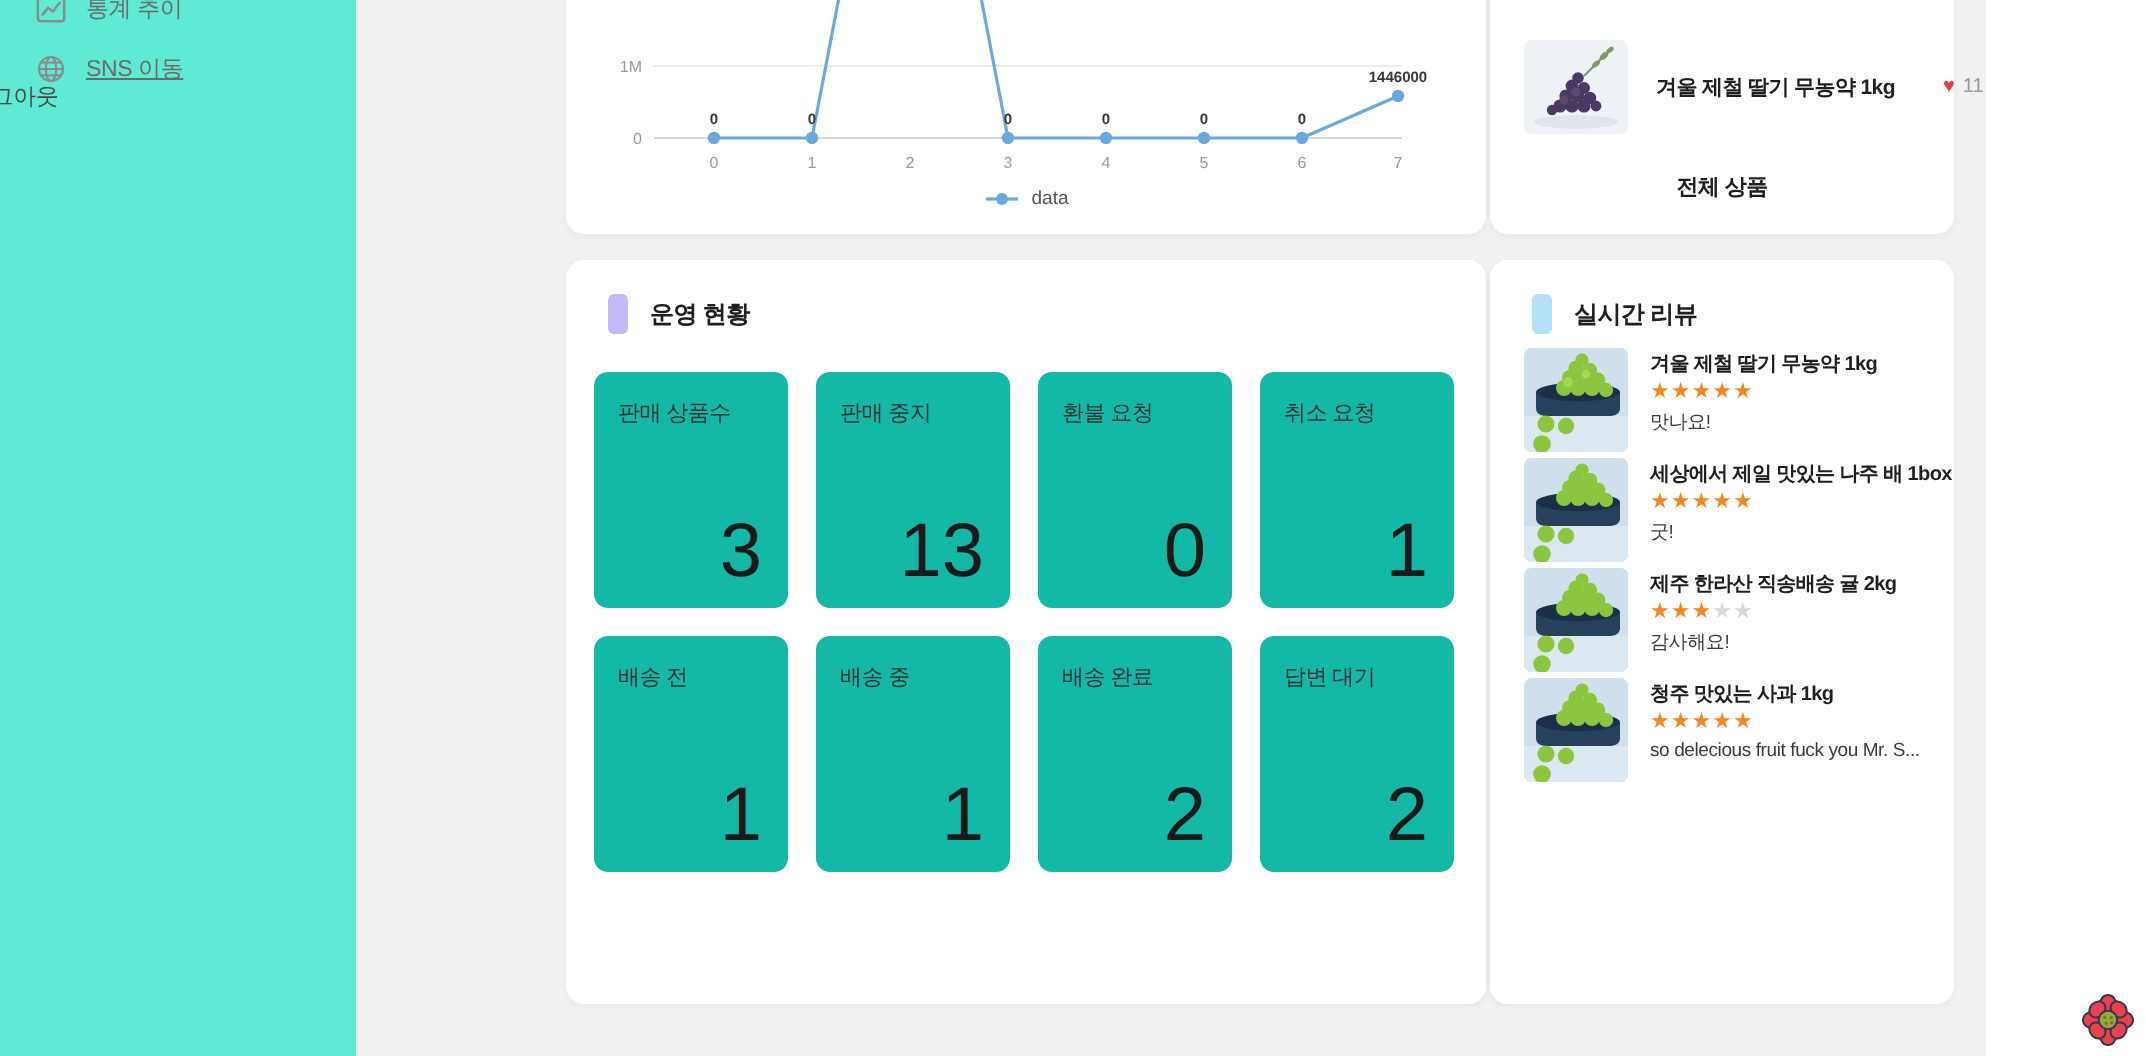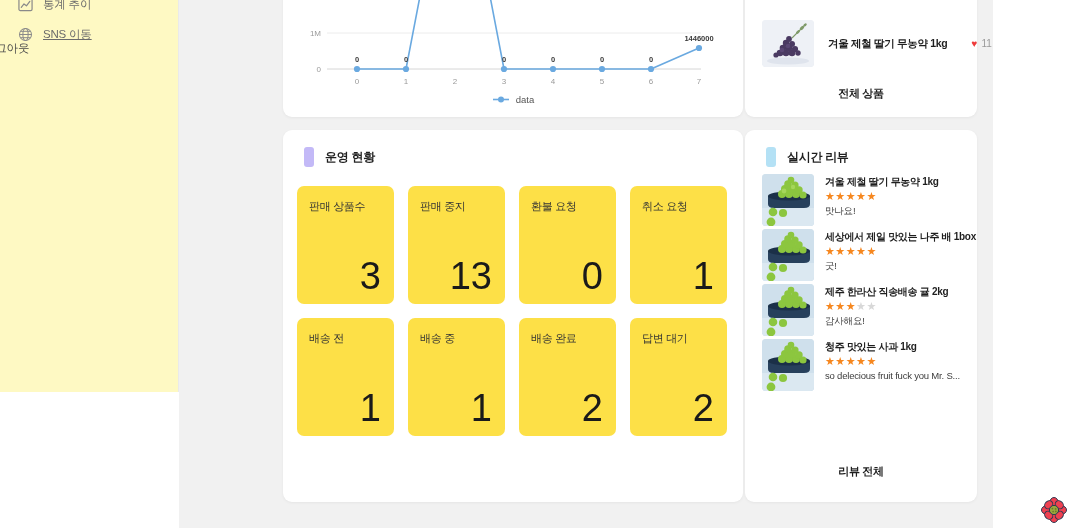--- a/index.html
+++ b/index.html
@@ -7,22 +7,22 @@
     width: 1073px; height: 528px;
     overflow: hidden;
     font-family: "Liberation Sans", "DejaVu Sans", sans-serif;
     background: #ffffff;
   }
   #app { position: relative; width: 1073px; height: 528px; }
 
   
   #sidebar {
     position: absolute; left: 0; top: 0;
-    width: 179px; height: 392px;
-    background: #fef9c3;
+    width: 179px; height: 528px;
+    background: #5eead4;
     border-right: 1px solid #eaeaea;
   }
   .nav-item {
     display: flex; align-items: center; gap: 10px;
     padding: 0 18px;
     height: 26px;
     color: #6b6b6b; font-size: 11.5px;
   }
   .nav-icon {
     width: 15px; height: 15px;
@@ -77,21 +77,21 @@
   .stat-grid {
     position: absolute; left: 14px; top: 56px;
     width: 432px;
     display: grid;
     grid-template-columns: repeat(4, 97px);
     grid-auto-rows: 118px;
     gap: 14px 14px;
     justify-content: start;
   }
   .stat-cell {
-    background: #fde047;
+    background: #14b8a6;
     border-radius: 7px;
     position: relative;
   }
   .stat-label {
     position: absolute; left: 12px; top: 13px;
     font-size: 11px; color: #333; letter-spacing: -0.3px; white-space: nowrap;
   }
   .stat-value {
     position: absolute; right: 13px; bottom: 9px;
     font-size: 38px; color: #1a1a1a; font-weight: 300; line-height: 1;
@@ -450,21 +450,20 @@
           </div>
           <div class="review-body">
             <div class="review-title">청주 맛있는 사과 1kg</div>
             <div class="stars"><span class="star-on">★★★★★</span></div>
             <div class="review-text">so delecious fruit fuck you Mr. S...</div>
           </div>
         </div>
 
       </div>
 
-      <div class="card-link" style="top:334px;">리뷰 전체</div>
     </section>
 
   </main>
 
   <div id="flower-badge">
     <svg width="28" height="28" viewBox="0 0 28 28">
       <g fill="#ef4050" stroke="#2f3a52" stroke-width="1">
         <ellipse cx="14" cy="6.5" rx="4.2" ry="5"></ellipse>
         <ellipse cx="14" cy="21.5" rx="4.2" ry="5"></ellipse>
         <ellipse cx="6.5" cy="14" rx="5" ry="4.2"></ellipse>

